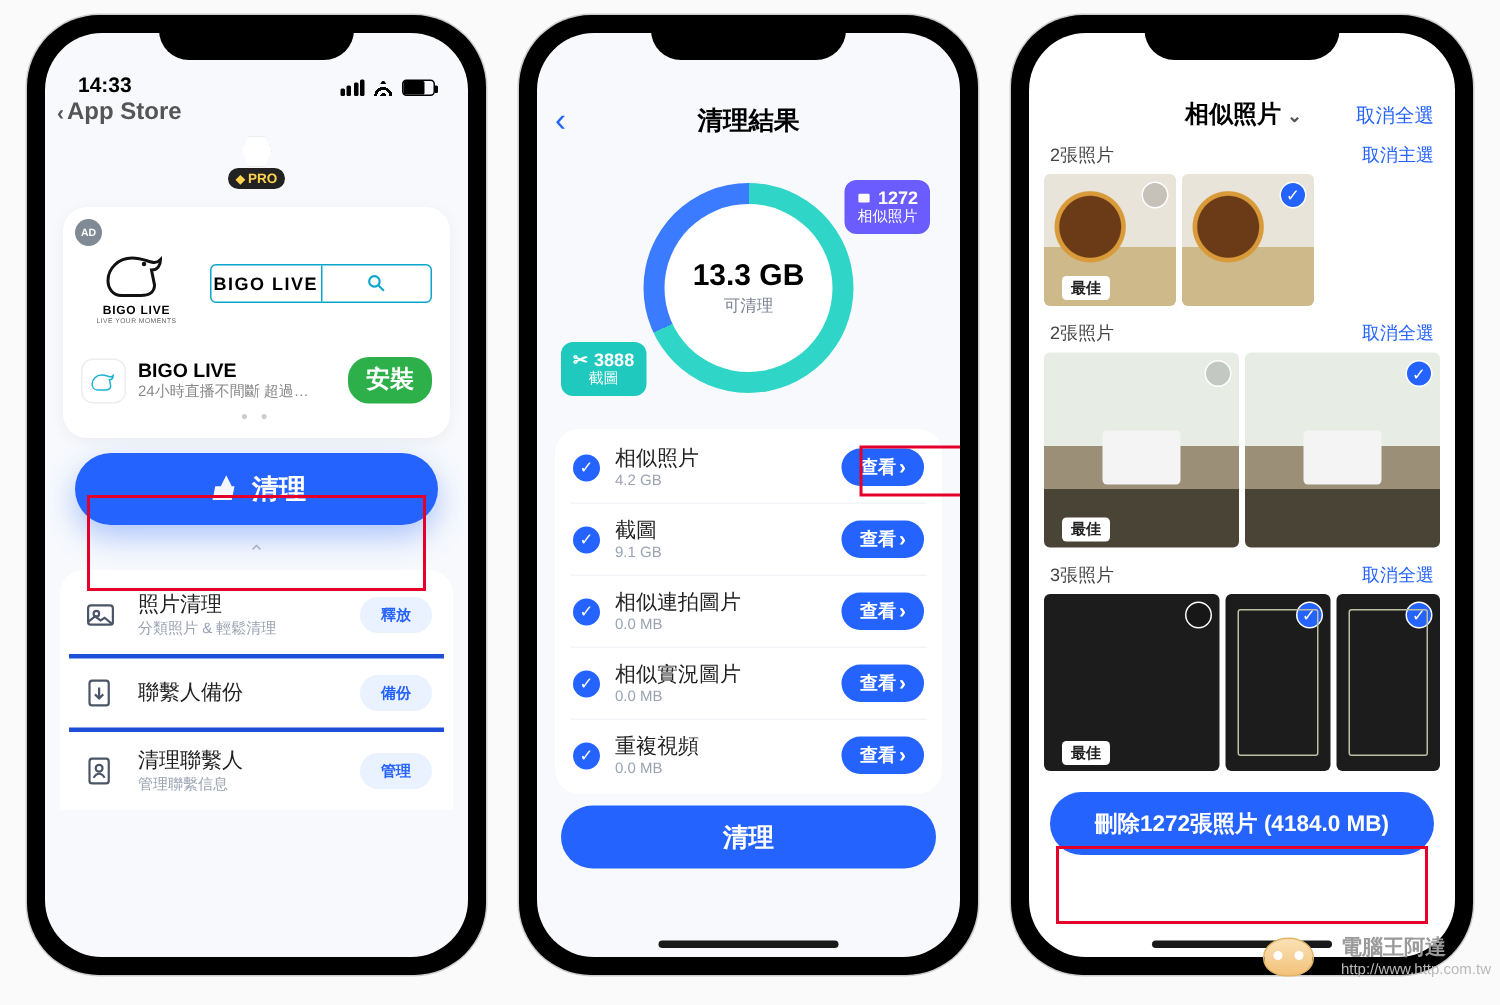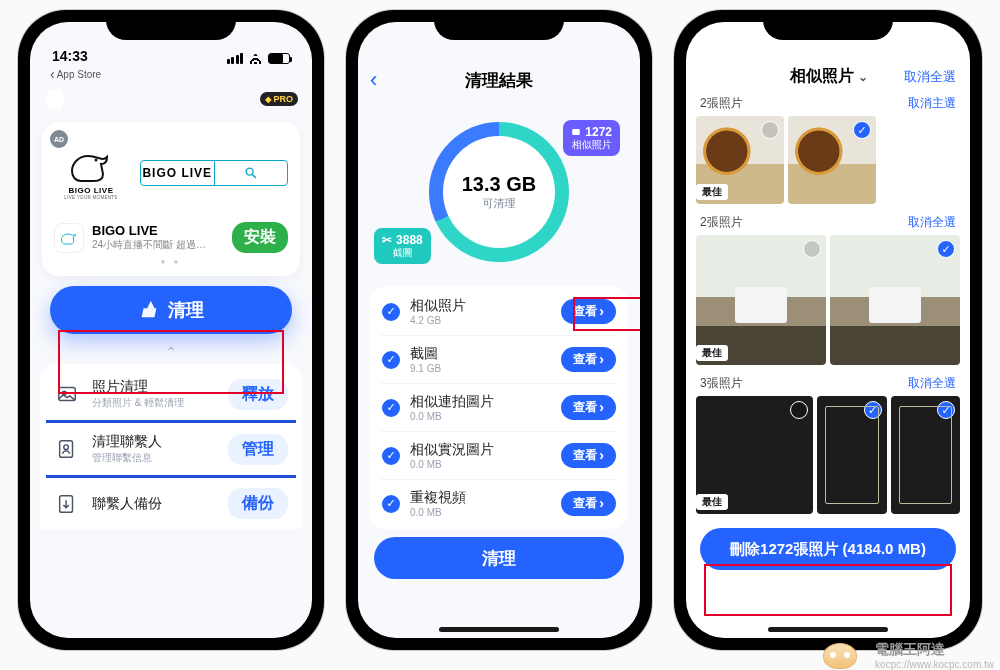--- a/index.html
+++ b/index.html
@@ -30,25 +30,25 @@
   .wifi { width:15px; height:11px; position:relative; }
   .wifi::before{content:"";position:absolute;inset:0;background:
     radial-gradient(circle at 50% 100%, #000 2px, transparent 2px),
     radial-gradient(circle at 50% 100%, transparent 4px, #000 4px, #000 6px, transparent 6px),
     radial-gradient(circle at 50% 100%, transparent 8px, #000 8px, #000 10px, transparent 10px);
     clip-path: polygon(0 100%, 50% 0, 100% 100%);}
   .batt { width:22px; height:11px; border:1px solid #000; border-radius:3px; position:relative; }
   .batt::after{content:"";position:absolute;right:-3px;top:3px;width:2px;height:5px;background:#000;border-radius:0 1px 1px 0;}
   .batt i{display:block;width:70%;height:100%;background:#000;border-radius:1px;}
 
-  .crumb { font-size:10px; color:#555; padding:0 20px; display:flex; align-items:center; gap:2px;}
+  .crumb { font-size:16px; color:#555; padding:0 8px; display:flex; align-items:center; gap:2px;font-weight:bold;}
   .crumb::before{content:"‹"; font-size:14px;}
 
   
-  .topbar1 { display:flex; justify-content:space-between; align-items:center; padding:6px 14px; }
+  .topbar1 { display:flex; justify-content:space-between; align-items:center; padding:6px 14px;flex-direction:column; }
   .hex { width:22px; height:22px; border:1.5px solid #333; border-radius:4px; transform: rotate(0); position:relative;
     clip-path: polygon(25% 5%, 75% 5%, 95% 50%, 75% 95%, 25% 95%, 5% 50%); background:#fff;}
   .probadge { background:#222; color:#ffd24d; font-size:9px; font-weight:800; border-radius:7px; padding:2px 5px; position:relative;}
   .probadge::before{content:"◆"; color:#ffd24d; margin-right:2px; font-size:8px;}
 
   .adcard { background:#fff; border-radius:16px; margin:6px 12px; padding:14px 12px 10px; box-shadow:0 2px 10px rgba(0,0,0,.05); position:relative;}
   .adtag { position:absolute; top:8px; left:8px; width:18px; height:18px; background:#808a94; color:#fff; font-size:7px; font-weight:700; border-radius:50%; display:flex; align-items:center; justify-content:center; line-height:1;}
   .adtop { display:flex; align-items:center; gap:12px; }
   .dino { width:74px; height:74px; display:flex; flex-direction:column; align-items:center; justify-content:center; }
   .dino svg { width:50px; height:40px; }
@@ -72,21 +72,21 @@
 
   .chev-up { text-align:center; color:#aeb6c2; font-size:14px; margin:6px 0 4px;}
   .menu { background:#fff; border-radius:16px 16px 0 0; margin:0 10px; padding:4px 6px 0;}
   .mrow { display:flex; align-items:center; gap:12px; padding:10px 8px; border-bottom:3px solid #1d4ed8;}
   .mrow:last-child{border-bottom:none;}
   .micon { width:26px; height:26px; color:#4a5568; display:flex; align-items:center; justify-content:center;}
   .micon svg{width:22px;height:22px;stroke:#4a5568;fill:none;stroke-width:1.6;}
   .mtext { flex:1;}
   .mtext .l1{font-size:14px; font-weight:500; color:#222;}
   .mtext .l2{font-size:10px; color:#9aa3b2;}
-  .pill { background:#eaf1ff; color:#2563ff; font-size:16px; font-weight:600; padding:5px 14px; border-radius:14px;}
+  .pill { background:#eaf1ff; color:#2563ff; font-size:10px; font-weight:600; padding:5px 14px; border-radius:14px;}
 
   
   .hdr2 { display:flex; align-items:center; justify-content:center; position:relative; height:44px;}
   .hdr2 .back { position:absolute; left:12px; color:#2563ff; font-size:22px;}
   .hdr2 .title { font-size:17px; font-weight:700;}
   .donutwrap { position:relative; height:180px; display:flex; align-items:center; justify-content:center;}
   .donut { width:140px; height:140px; border-radius:50%; position:relative;
     background: conic-gradient(#2fd6c7 0 68%, #3a7bff 68% 100%);
     display:flex; align-items:center; justify-content:center;}
   .donut::before{content:"";position:absolute; inset:14px; background:#fff; border-radius:50%;}
@@ -118,21 +118,21 @@
   .hdr3 .act{color:#2563ff; font-size:13px; font-weight:500;}
   .grp { padding:0 10px 6px;}
   .gh { display:flex; justify-content:space-between; align-items:center; font-size:12px; padding:4px 4px 4px; }
   .gh .c{color:#444;}
   .gh .d{color:#2563ff;}
   .thumbs { display:flex; gap:4px; }
   .th { position:relative; width:88px; height:88px; border-radius:4px; overflow:hidden; background:#ddd;}
   .th.third{flex:1;}
   .th .sel{position:absolute; top:5px; right:5px; width:18px; height:18px; border-radius:50%; border:1.5px solid #fff; background:rgba(0,0,0,.15);}
   .th .sel.on{background:#2563ff; display:flex; align-items:center; justify-content:center; color:#fff; font-size:11px; border-color:#fff;}
-  .th .best{position:absolute; bottom:4px; left:0; background:#fff; color:#222; font-size:10px; padding:1px 6px; border-radius:3px; font-weight:600;}
+  .th .best{position:absolute; bottom:4px; left:12px; background:#fff; color:#222; font-size:10px; padding:1px 6px; border-radius:3px; font-weight:600;}
 
   
   .burger{background:
     radial-gradient(circle at 35% 40%, #6b3a16 26%, transparent 27%),
     radial-gradient(circle at 35% 40%, #d99a3a 30%, transparent 31%),
     linear-gradient(180deg,#e9e4da,#e9e4da 55%,#cdb98a 55%,#cdb98a);
   }
   .room{background:
     linear-gradient(180deg,#e7ece4 0 48%, #9c8f78 48% 70%, #4a4437 70%);
   }
@@ -142,21 +142,21 @@
   .diner .sign b{font-size:8px; letter-spacing:1px; display:block;}
   .diner .sign i{font-style:italic; font-size:9px; display:block;}
   .dinersm{background:#1c1c1c;}
   .dinersm::after{content:"";position:absolute;inset:10px 8px;border:1px solid #bdbda2;border-radius:2px;}
 
   .delbtn { margin:8px 14px 4px; background:#2563ff; color:#fff; border-radius:24px; height:42px; display:flex; align-items:center; justify-content:center; font-size:15px; font-weight:600;}
   .rb3 { bottom:22px; left:18px; right:18px; height:52px;}
 
   .homebar { position:absolute; bottom:6px; left:50%; transform:translateX(-50%); width:120px; height:5px; background:#000; border-radius:3px; opacity:.9;}
 
-  .watermark { position:absolute; right:6px; bottom:0; font-size:10px; color:#b9b9b9; display:flex; align-items:center; gap:18px;}
+  .watermark { position:absolute; right:6px; bottom:18px; font-size:10px; color:#b9b9b9; display:flex; align-items:center; gap:18px;}
   .watermark .logo{ width:34px; height:26px; background:linear-gradient(180deg,#fbe1b6,#f2c27a); border-radius:50% 50% 46% 46%; position:relative; border:1px solid #e2b46a;}
   .watermark .logo::before{content:"";position:absolute;left:6px;top:8px;width:6px;height:6px;background:#fff;border-radius:50%;}
   .watermark .logo::after{content:"";position:absolute;right:6px;top:8px;width:6px;height:6px;background:#fff;border-radius:50%;}
   .watermark .cn{font-size:14px; color:#9a9a9a; font-weight:700;}
 </style>
 </head>
 <body>
 
 <div class="stage">
 
@@ -245,41 +245,41 @@
           <div class="mtext">
               <div class="l1">照片清理</div>
               <div class="l2">分類照片 &amp; 輕鬆清理</div>
             </div>
           <div class="pill">釋放</div>
         </div>
         <div class="mrow">
           <div class="micon">
               <svg viewBox="0 0 24 24">
                 <rect x="4" y="3" width="14" height="18" rx="2"></rect>
-                <circle cx="11" cy="10" r="2.5"></circle>
-                <path d="M7 17c1-2 3-3 4-3s3 1 4 3"></path>
+                <path d="M11 8v8m-3-3l3 3 3-3"></path>
               </svg>
             </div>
           <div class="mtext">
-              <div class="l1">清理聯繫人</div>
-              <div class="l2">管理聯繫信息</div>
-            </div>
-          <div class="pill">管理</div>
+              <div class="l1">聯繫人備份</div>
+            </div>
+          <div class="pill">備份</div>
         </div>
         <div class="mrow">
           <div class="micon">
               <svg viewBox="0 0 24 24">
                 <rect x="4" y="3" width="14" height="18" rx="2"></rect>
-                <path d="M11 8v8m-3-3l3 3 3-3"></path>
+                <circle cx="11" cy="10" r="2.5"></circle>
+                <path d="M7 17c1-2 3-3 4-3s3 1 4 3"></path>
               </svg>
             </div>
           <div class="mtext">
-              <div class="l1">聯繫人備份</div>
-            </div>
-          <div class="pill">備份</div>
+              <div class="l1">清理聯繫人</div>
+              <div class="l2">管理聯繫信息</div>
+            </div>
+          <div class="pill">管理</div>
         </div>
       </div>
     </div>
   </div>
 
   <div class="phone">
     <div class="notch"></div>
     <div class="screen">
       <div style="height:36px"></div>
       <div class="hdr2">
@@ -437,15 +437,15 @@
       <div class="homebar"></div>
     </div>
   </div>
 
 </div>
 
 <div class="watermark">
   <div class="logo"></div>
   <div>
     <div class="cn">電腦王阿達</div>
-    <div>kocpc://www.kocpc.com.tw</div>
+    <div>http://www.http.com.tw</div>
   </div>
 </div>
 
 </body></html>

